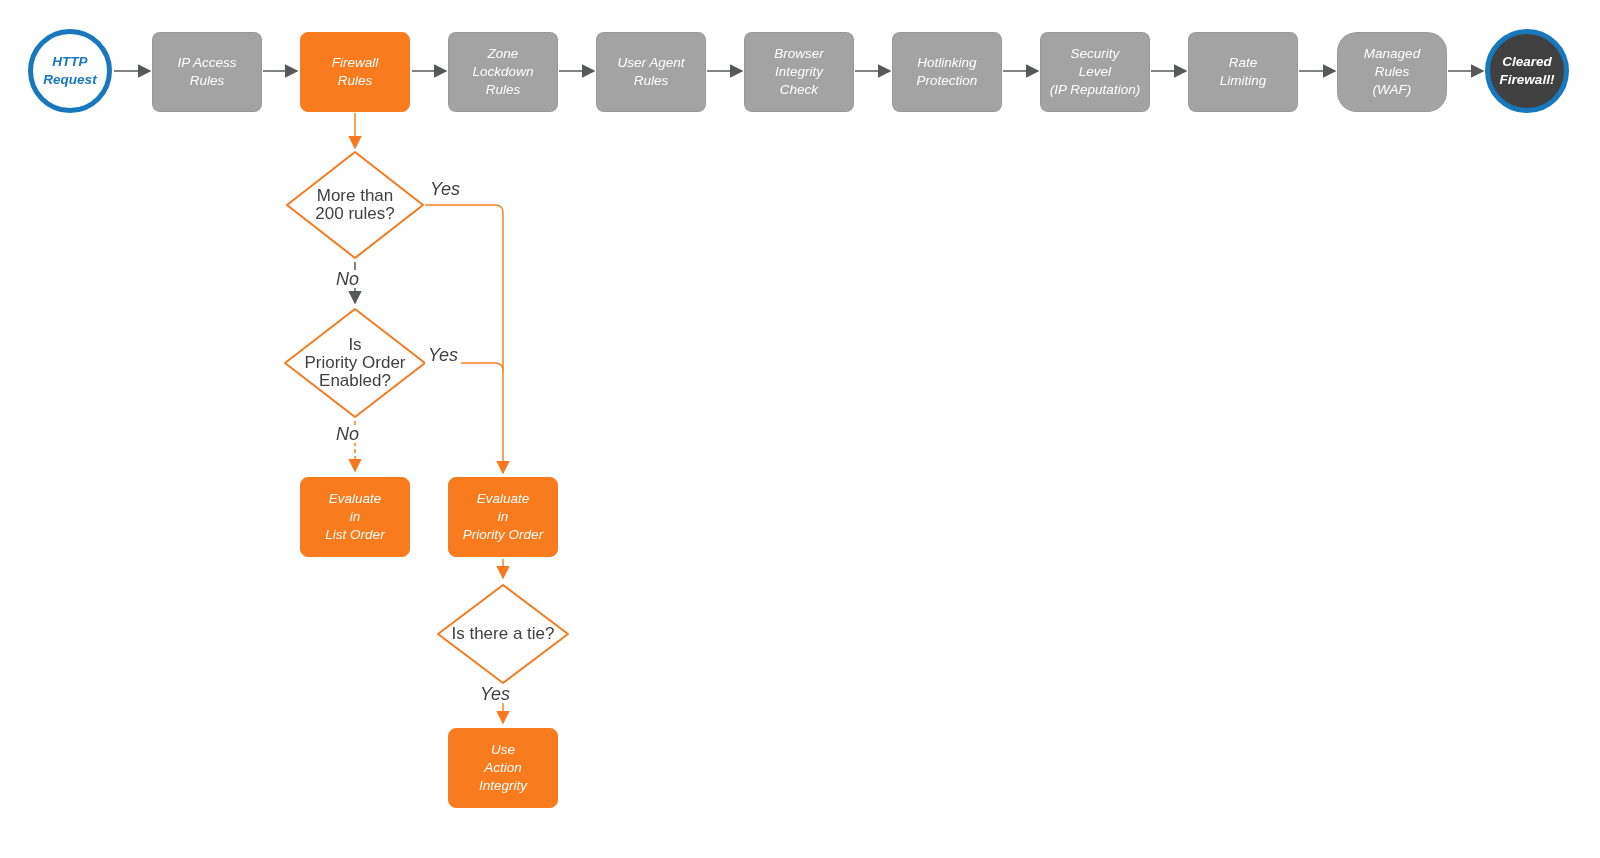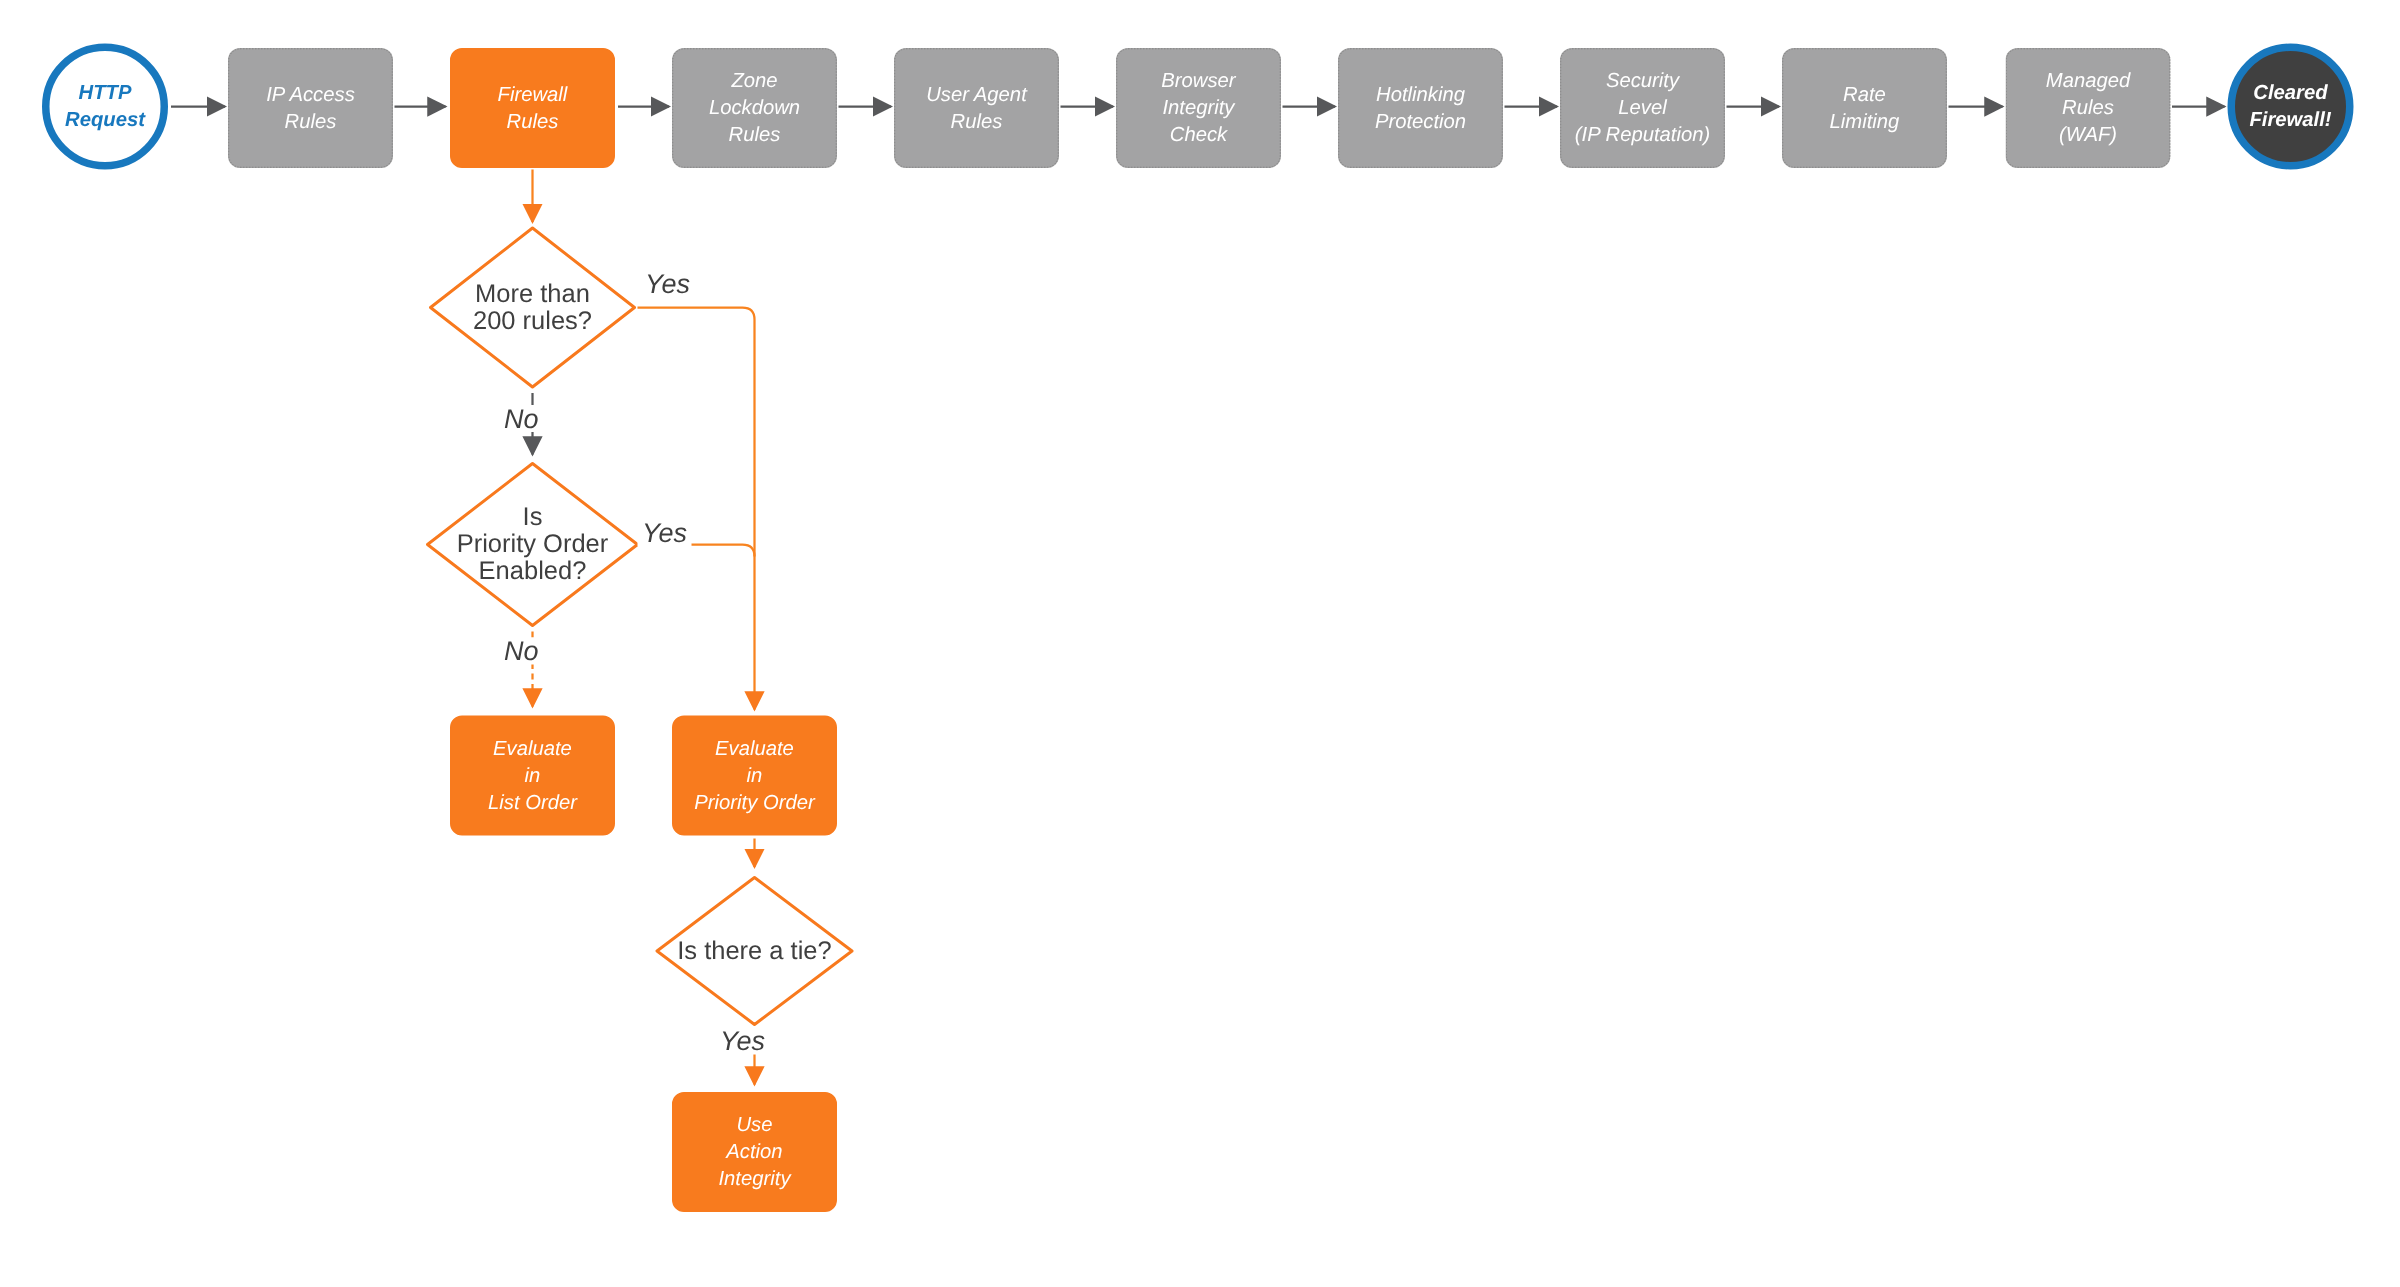--- a/index.html
+++ b/index.html
@@ -190,21 +190,21 @@
   </div>
   <div class="node process" style="left:1040px;">
     <span class="node-label">Security
 Level
 (IP Reputation)</span>
   </div>
   <div class="node process" style="left:1188px;">
     <span class="node-label">Rate
 Limiting</span>
   </div>
-  <div class="node process" style="left:1337px;">
+  <div class="node process" style="left:1337px;border-radius:20px;">
     <span class="node-label">Managed
 Rules
 (WAF)</span>
   </div>
 
   <div class="node terminator end" style="left:1485px;">
     <span class="node-label">Cleared
 Firewall!</span>
   </div>
 

